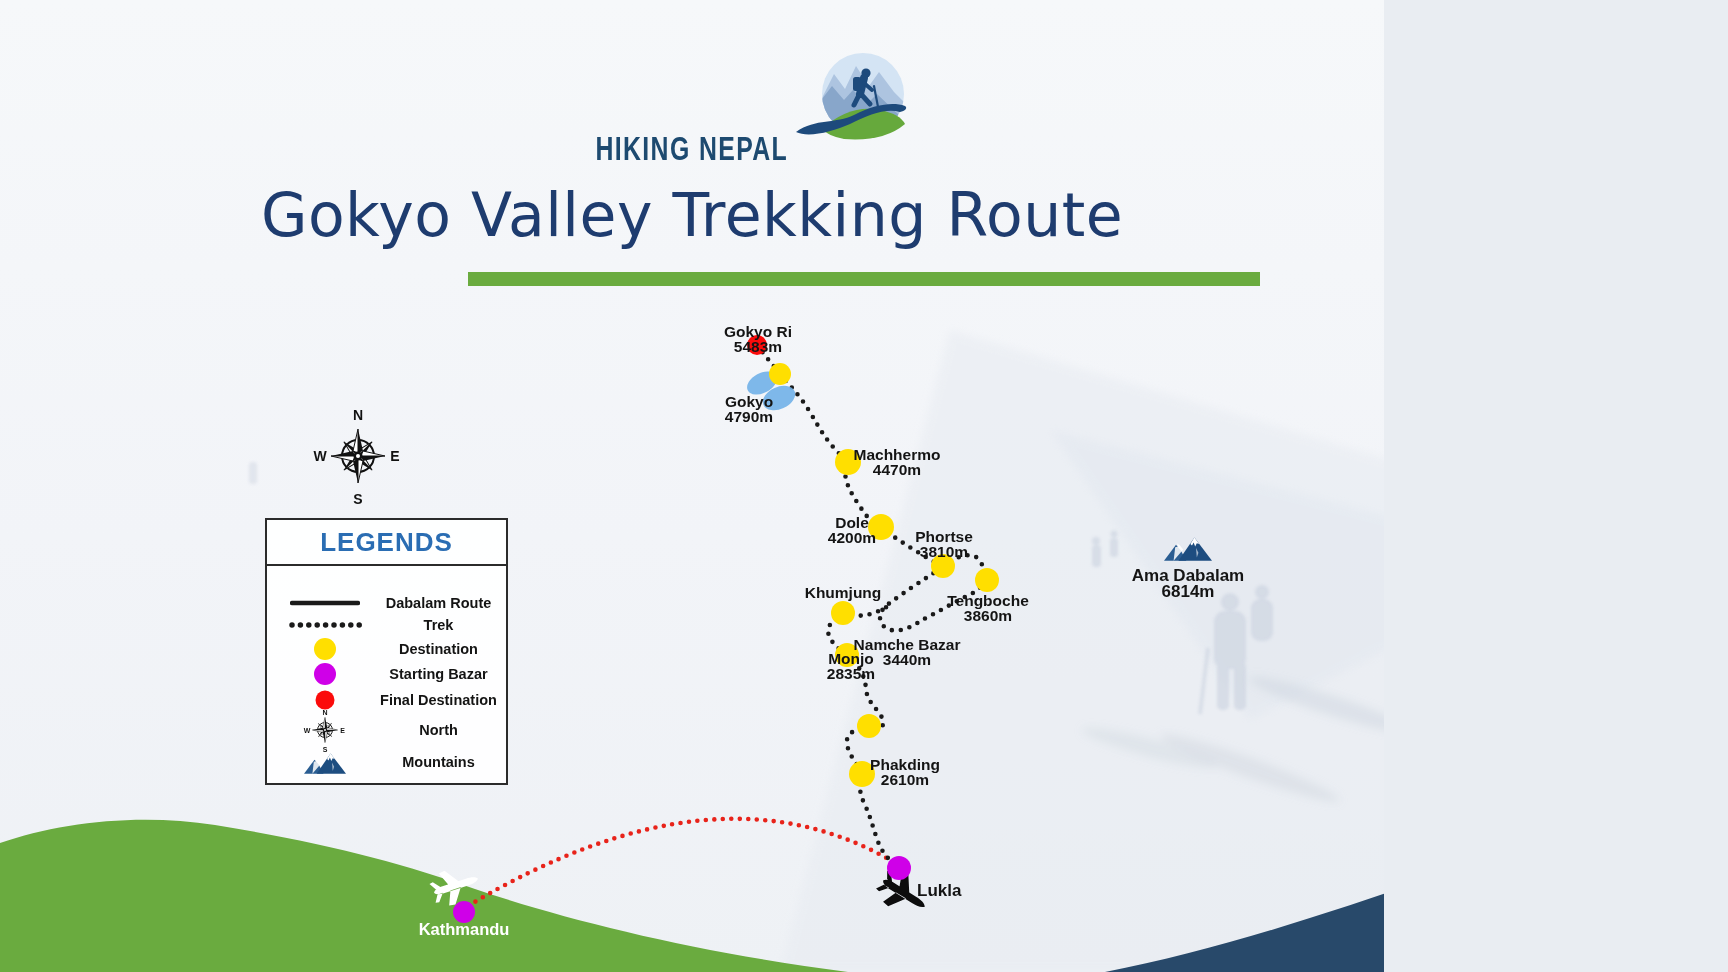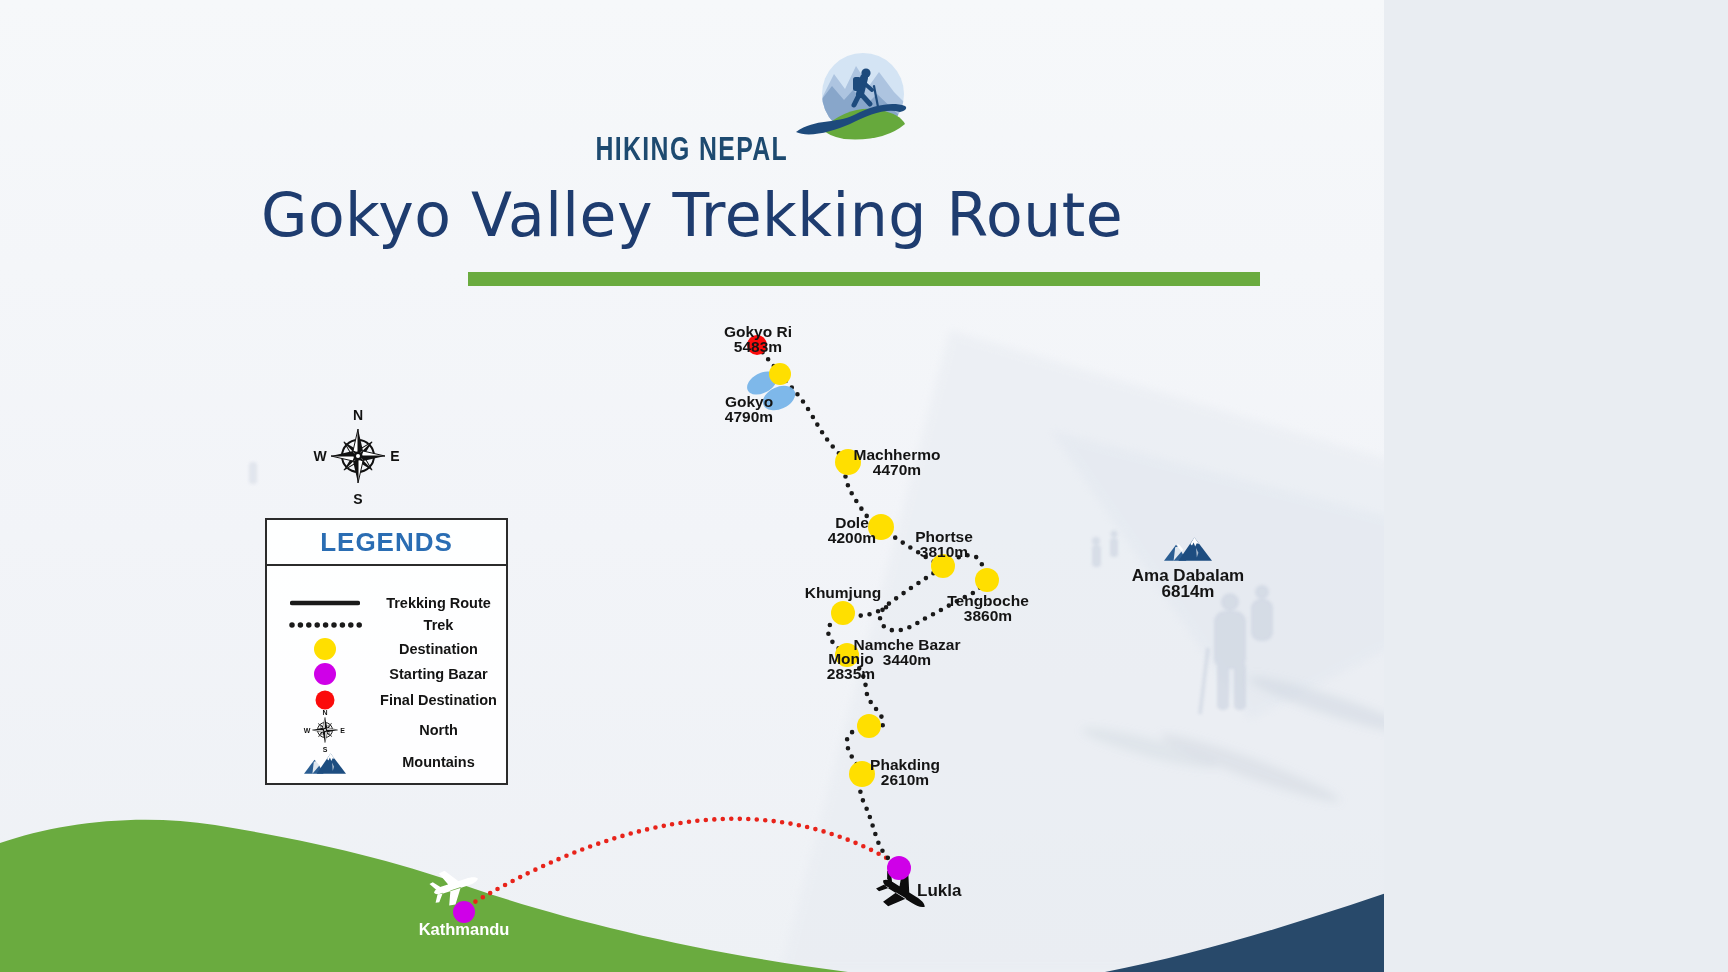--- a/index.html
+++ b/index.html
@@ -181,21 +181,21 @@
 
   <div class="abs legend">
     <div class="legend-title">LEGENDS</div>
     <div class="legend-rows">
       <div class="legend-row" style="height:22px">
         <div class="legend-icon">
             <svg width="70" height="8">
               <line x1="2" y1="4" x2="68" y2="4" stroke-width="4.5" stroke-linecap="round" stroke="#1a1a1a"></line>
             </svg>
           </div>
-        <div class="legend-label">Trekking Route</div>
+        <div class="legend-label">Dabalam Route</div>
       </div>
       <div class="legend-row" style="height:22px">
         <div class="legend-icon">
             <svg width="74" height="10">
               <line x1="4" y1="5" x2="72" y2="5" stroke-width="5.5" stroke-linecap="round" stroke-dasharray="0 8.4" stroke="#1a1a1a"></line>
             </svg>
           </div>
         <div class="legend-label">Trek</div>
       </div>
       <div class="legend-row" style="height:25px">

